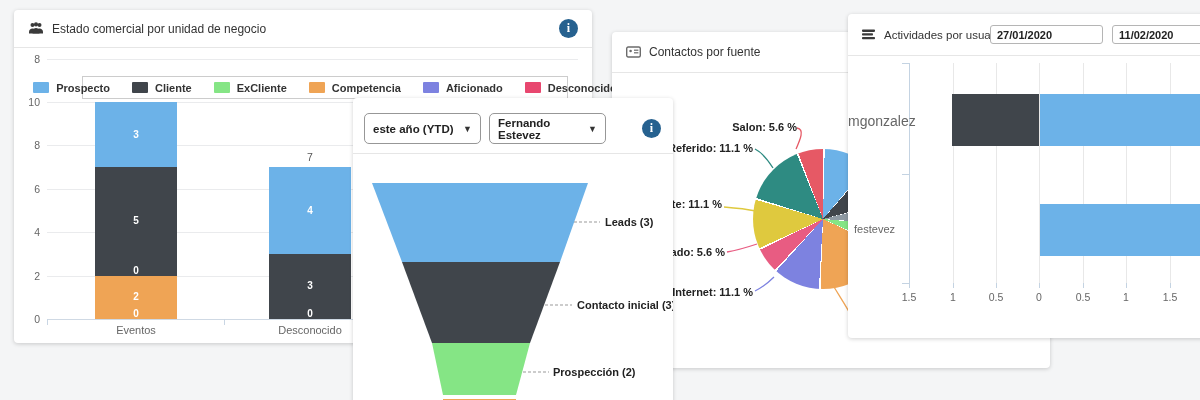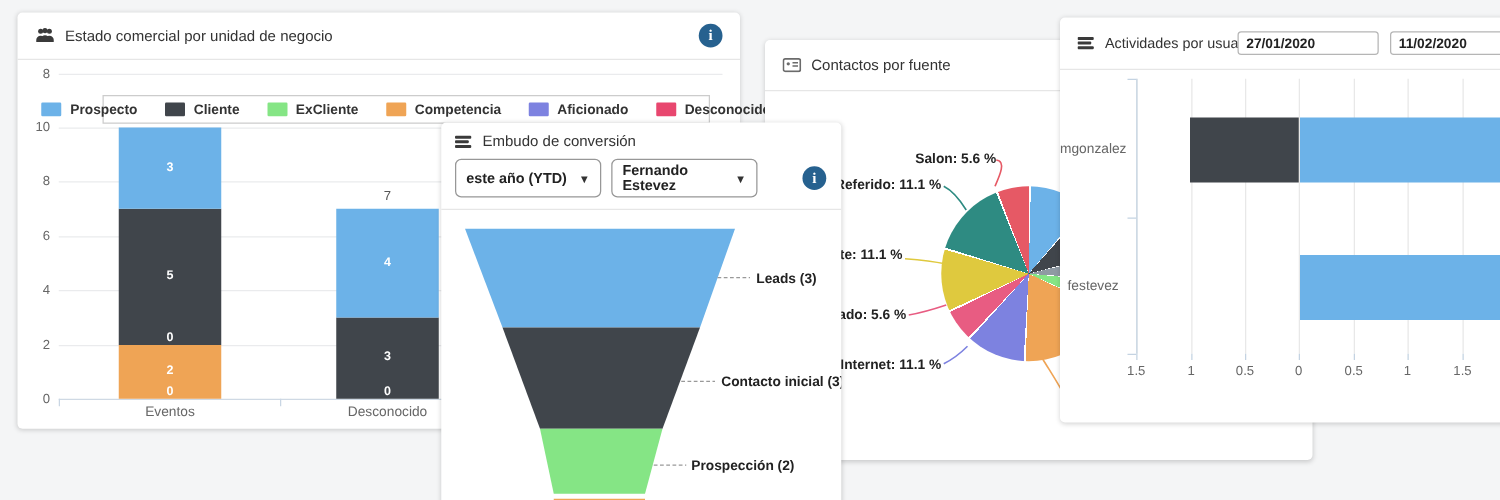--- a/index.html
+++ b/index.html
@@ -137,32 +137,20 @@
         <div class="pielbl" style="right: 253px; top: 89px;">Salon: 5.6 %</div>
         <div class="pielbl" style="right: 297px; top: 110px;">Referido: 11.1 %</div>
         <div class="pielbl" style="right: 328px; top: 166px;">nte: 11.1 %</div>
         <div class="pielbl" style="right: 325px; top: 214px;">mado: 5.6 %</div>
         <div class="pielbl" style="right: 297px; top: 254px;">Internet: 11.1 %</div>
       </div>
   </section>
 
   <section class="panel" id="panel-embudo" style="left:353px;top:98px;width:320px;height:332px;z-index:3;">
     <div style="padding:8px 11px 9px;border-bottom:1px solid #e6e6e6;">
-      <div style="display:flex;align-items:center;">
-        <span class="ico">
-          <svg width="14" height="11" viewBox="0 0 14 11">
-              <g fill="#3a3a3a">
-            <rect x="0" y="0.5" width="13" height="2.4" rx="0.8"></rect>
-            <rect x="0" y="4.2" width="11" height="2.4" rx="0.8"></rect>
-            <rect x="0" y="7.9" width="13" height="2.4" rx="0.8"></rect>
-          </g>
-            </svg>
-        </span>
-        <span class="ttl" style="font-size:12px;">Embudo de conversión</span>
-      </div>
       <div style="display:flex;align-items:center;gap:8px;margin-top:7px;">
         <div class="sel">
           <span>este año (YTD)</span>
           <span class="caret">▼</span>
         </div>
         <div class="sel">
           <span>Fernando Estevez</span>
           <span class="caret">▼</span>
         </div>
         <span class="info" style="margin-left:auto;margin-right:1px;">i</span>
@@ -211,21 +199,21 @@
         <div style="position: absolute; left: 54px; top: 228px; width: 7px; height: 1px; background: rgb(196, 211, 226);"></div>
         <div style="position: absolute; left: 61px; top: 228px; width: 1px; height: 5px; background: rgb(196, 211, 226);"></div>
         <div style="position: absolute; left: 105px; top: 228px; width: 1px; height: 5px; background: rgb(196, 211, 226);"></div>
         <div style="position: absolute; left: 148px; top: 228px; width: 1px; height: 5px; background: rgb(196, 211, 226);"></div>
         <div style="position: absolute; left: 191px; top: 228px; width: 1px; height: 5px; background: rgb(196, 211, 226);"></div>
         <div style="position: absolute; left: 235px; top: 228px; width: 1px; height: 5px; background: rgb(196, 211, 226);"></div>
         <div style="position: absolute; left: 278px; top: 228px; width: 1px; height: 5px; background: rgb(196, 211, 226);"></div>
         <div style="position: absolute; left: 322px; top: 228px; width: 1px; height: 5px; background: rgb(196, 211, 226);"></div>
         <div style="position: absolute; left: 104.3px; top: 39px; width: 86.7px; height: 52px; background: rgb(64, 69, 75);"></div>
         <div style="position: absolute; left: 192px; top: 39px; width: 173.4px; height: 52px; background: rgb(108, 178, 232);"></div>
-        <div style="position: absolute; left: 0px; top: 58px; width: 54px; text-align: right; color: rgb(102, 102, 102); font-size: 11px; padding-right: 7px; box-sizing: border-box;">mgonzalez</div>
+        <div style="position: absolute; left: 0px; top: 58px; width: 54px; text-align: right; color: rgb(102, 102, 102); font-size: 14px; padding-right: 7px; box-sizing: border-box;">mgonzalez</div>
         <div style="position: absolute; left: 192px; top: 149px; width: 173.4px; height: 52px; background: rgb(108, 178, 232);"></div>
         <div style="position: absolute; left: 0px; top: 168px; width: 54px; text-align: right; color: rgb(102, 102, 102); font-size: 11px; padding-right: 7px; box-sizing: border-box;">festevez</div>
         <div style="position: absolute; left: 41px; top: 236px; width: 40px; text-align: center; color: rgb(102, 102, 102); font-size: 10.5px;">1.5</div>
         <div style="position: absolute; left: 85px; top: 236px; width: 40px; text-align: center; color: rgb(102, 102, 102); font-size: 10.5px;">1</div>
         <div style="position: absolute; left: 128px; top: 236px; width: 40px; text-align: center; color: rgb(102, 102, 102); font-size: 10.5px;">0.5</div>
         <div style="position: absolute; left: 171px; top: 236px; width: 40px; text-align: center; color: rgb(102, 102, 102); font-size: 10.5px;">0</div>
         <div style="position: absolute; left: 215px; top: 236px; width: 40px; text-align: center; color: rgb(102, 102, 102); font-size: 10.5px;">0.5</div>
         <div style="position: absolute; left: 258px; top: 236px; width: 40px; text-align: center; color: rgb(102, 102, 102); font-size: 10.5px;">1</div>
         <div style="position: absolute; left: 302px; top: 236px; width: 40px; text-align: center; color: rgb(102, 102, 102); font-size: 10.5px;">1.5</div>
       </div>

